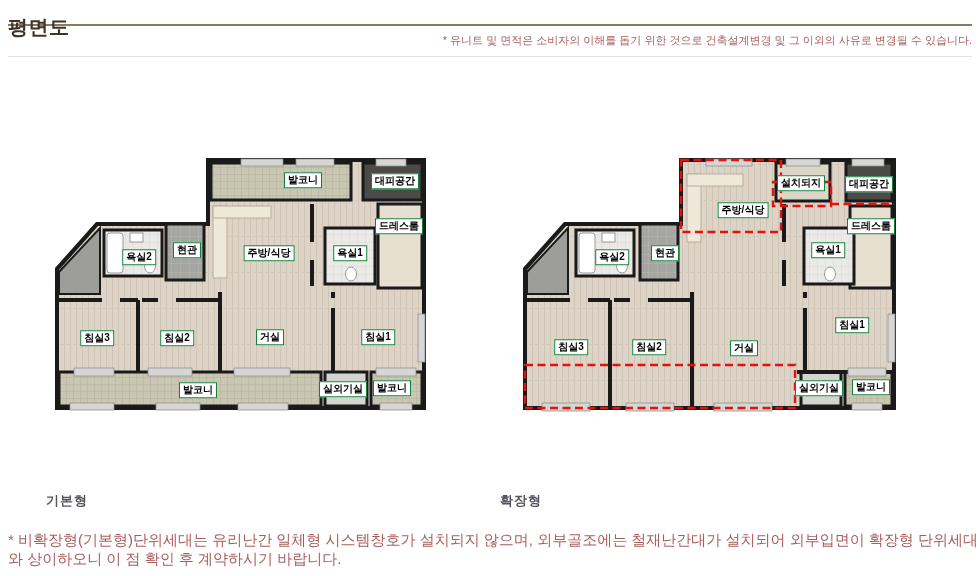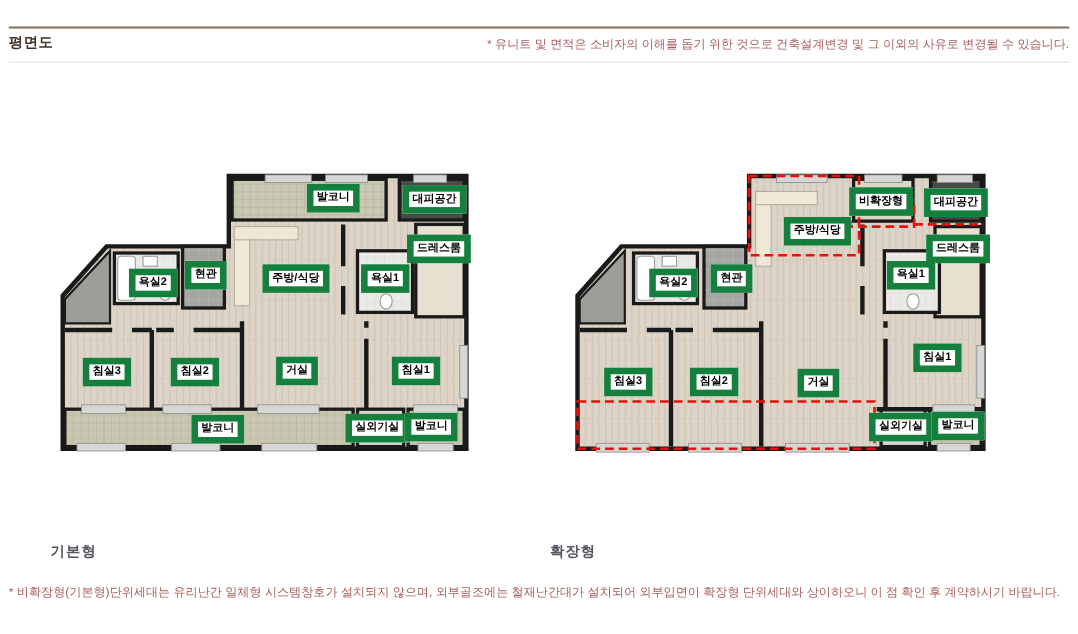--- a/index.html
+++ b/index.html
@@ -10,30 +10,30 @@
     --wall:#1a1a1a;
   }
   *{margin:0;padding:0;box-sizing:border-box}
   html,body{width:980px;height:576px}
   body{
     position:relative;background:#ffffff;overflow:hidden;
     font-family:"Liberation Sans",sans-serif;color:#333;
   }
   .header-rule{position:absolute;left:8px;right:8px;top:24px;border-top:2px solid var(--header-line)}
   .header-subrule{position:absolute;left:8px;right:8px;top:56px;border-top:1px solid #e4e2de}
-  .page-title{position:absolute;left:8px;top:30px;font-size:13px;font-weight:bold;color:#3e3326;letter-spacing:.5px}
+  .page-title{position:absolute;left:8px;top:14px;font-size:20px;font-weight:bold;color:#3e3326;letter-spacing:.5px}
   .top-note{position:absolute;right:8px;top:33px;font-size:11px;color:var(--note-text)}
-  .bottom-note{position:absolute;left:8px;top:531px;font-size:11px;color:var(--note-text)}
+  .bottom-note{position:absolute;left:8px;top:531px;font-size:15px;color:var(--note-text)}
   .plan{position:absolute;width:390px;height:272px}
   #plan-basic{left:46px;top:146px}
   #plan-extended{left:514px;top:146px}
   .plan svg{position:absolute;left:0;top:0;width:390px;height:272px}
   .plan-label{
     position:absolute;transform:translate(-50%,-50%);
-    background:#fff;border:6px solid #15803d;color:#000;
+    background:#fff;border:1px solid #15803d;color:#000;
     font-size:10px;font-weight:bold;line-height:1.15;padding:1px 3px;
     white-space:nowrap;
   }
   .caption{position:absolute;top:492px;width:390px;text-align:left;
     font-size:13px;font-weight:600;color:var(--caption-text);letter-spacing:1px}
   #caption-basic{left:46px}
   #caption-extended{left:500px}
   svg .room{stroke:var(--wall);stroke-width:3}
   svg .iw{fill:none;stroke:var(--wall);stroke-width:4}
   svg .win{fill:#d6d6d4;stroke:#8d8d8b;stroke-width:.75}
@@ -179,21 +179,21 @@
       <rect x="374" y="168" width="7" height="48"></rect>
     </g>
     <g class="dash">
       <rect x="167" y="14" width="100" height="72"></rect>
       <rect x="259" y="36" width="58" height="24"></rect>
       <path d="M317,58 H380"></path>
       <rect x="11" y="219" width="270" height="43"></rect>
     </g>
   </svg>
   <div class="plan-label" style="left:229px;top:64px">주방/식당</div>
-  <div class="plan-label" style="left:287px;top:37px">비확장형</div>
+  <div class="plan-label" style="left:287px;top:37px">설치되지</div>
   <div class="plan-label" style="left:355px;top:38px">대피공간</div>
   <div class="plan-label" style="left:357px;top:80px">드레스룸</div>
   <div class="plan-label" style="left:314px;top:104px">욕실1</div>
   <div class="plan-label" style="left:98px;top:111px">욕실2</div>
   <div class="plan-label" style="left:151px;top:107px">현관</div>
   <div class="plan-label" style="left:57px;top:201px">침실3</div>
   <div class="plan-label" style="left:135px;top:201px">침실2</div>
   <div class="plan-label" style="left:230px;top:202px">거실</div>
   <div class="plan-label" style="left:338px;top:179px">침실1</div>
   <div class="plan-label" style="left:305px;top:242px">실외기실</div>

